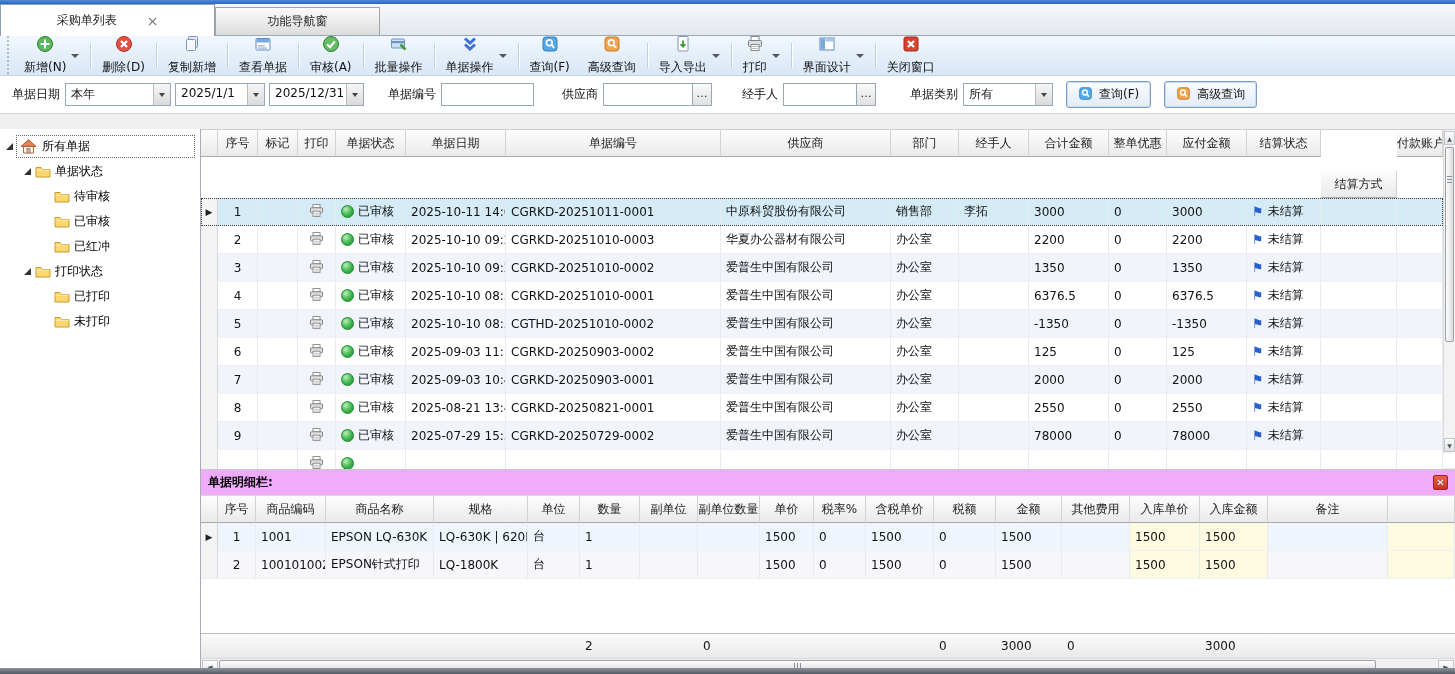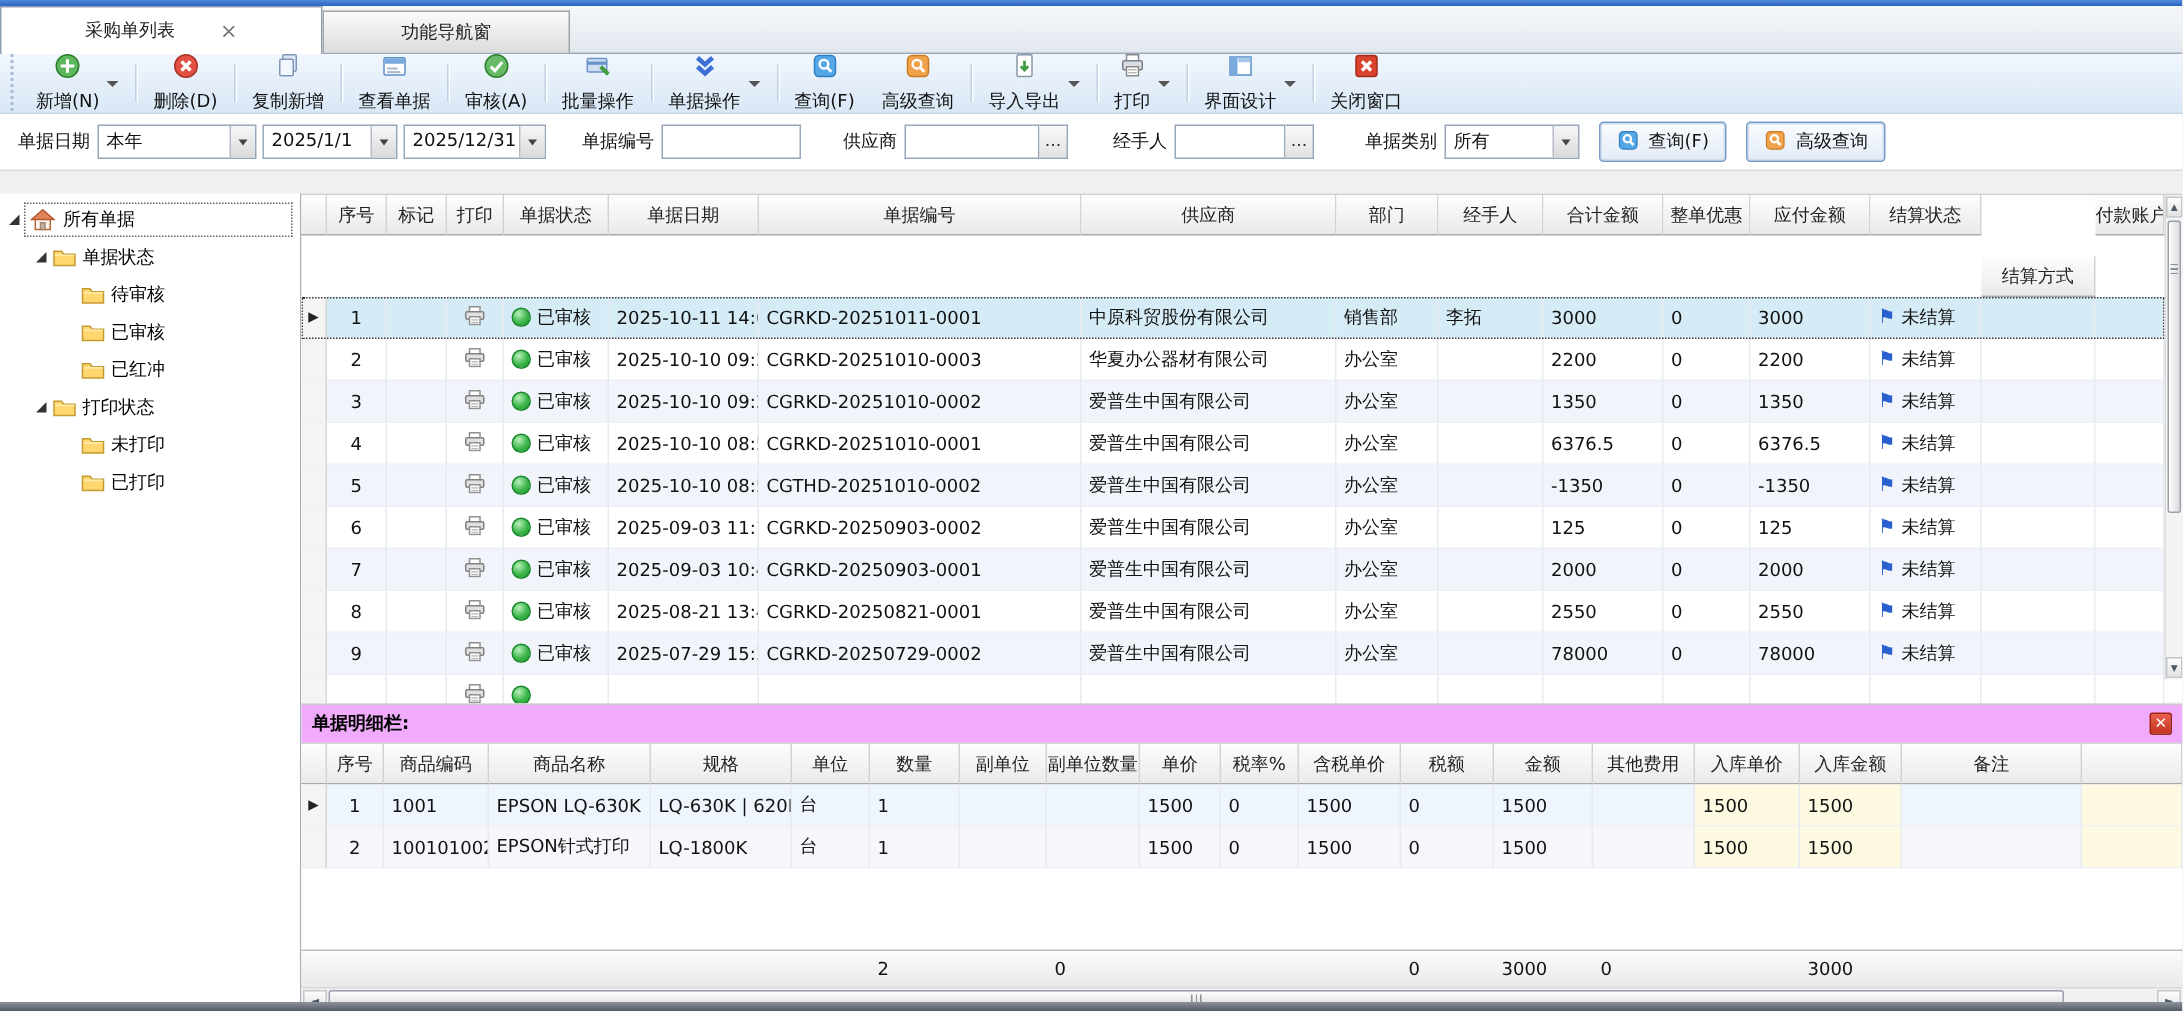--- a/index.html
+++ b/index.html
@@ -388,30 +388,30 @@
         </span>
       <span>打印状态</span>
     </div>
     <div class="titem lvl2">
       <span class="ticon">
           <svg width="16" height="12" viewBox="0 0 16 12">
             <path d="M1 1.5 L6 1.5 L7.5 3.5 L15 3.5 L15 11 L1 11 Z" fill="#ffd76e" stroke="#c39b2e"></path>
             <path d="M1.5 4.2 L14.5 4.2" stroke="#ffeaa9" stroke-width="1.2"></path>
           </svg>
         </span>
-      <span>未打印</span>
+      <span>已打印</span>
     </div>
     <div class="titem lvl2">
       <span class="ticon">
           <svg width="16" height="12" viewBox="0 0 16 12">
             <path d="M1 1.5 L6 1.5 L7.5 3.5 L15 3.5 L15 11 L1 11 Z" fill="#ffd76e" stroke="#c39b2e"></path>
             <path d="M1.5 4.2 L14.5 4.2" stroke="#ffeaa9" stroke-width="1.2"></path>
           </svg>
         </span>
-      <span>已打印</span>
+      <span>未打印</span>
     </div>
   </div>
 
   <div class="rightpanel">
     <div class="mgrid">
       <div class="mg-inner">
         <div class="grow" id="mg-header">
             <div class="hcell mk"></div>
             <div class="hcell" style="width: 40px;">序号</div>
             <div class="hcell" style="width: 40px;">标记</div>

